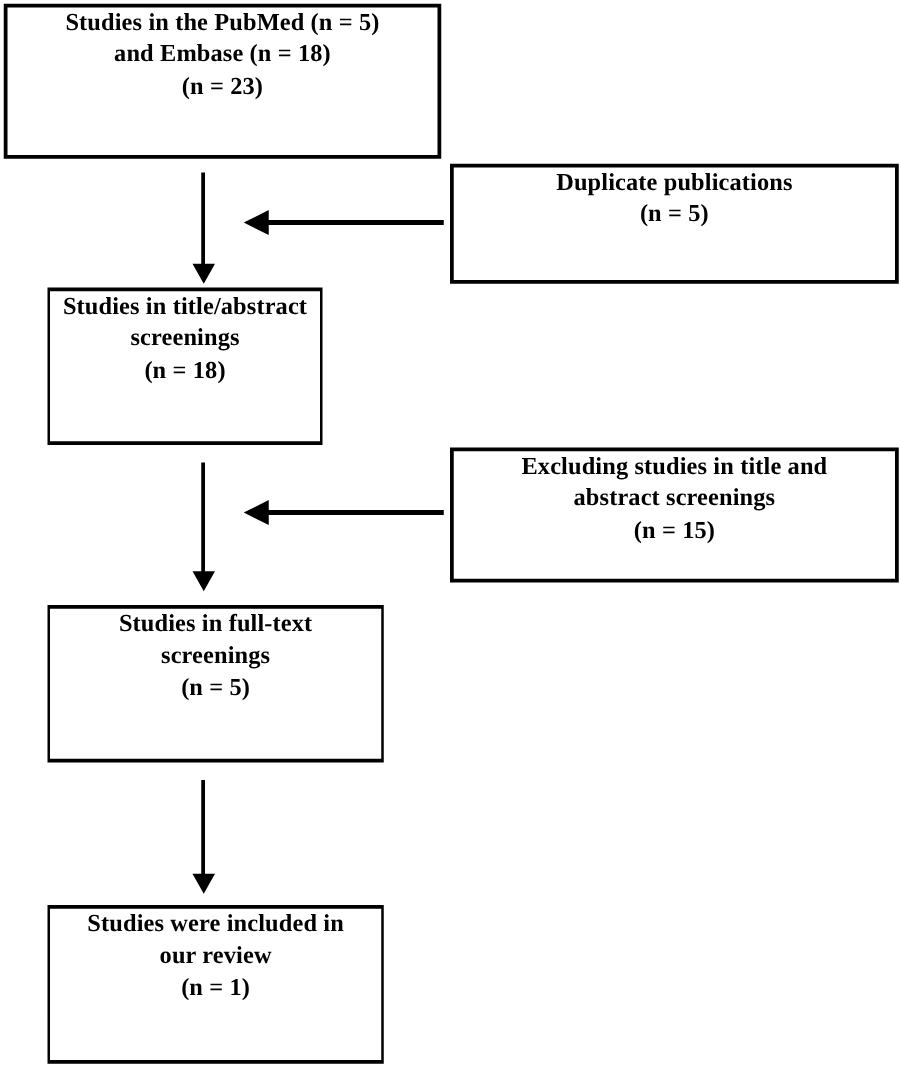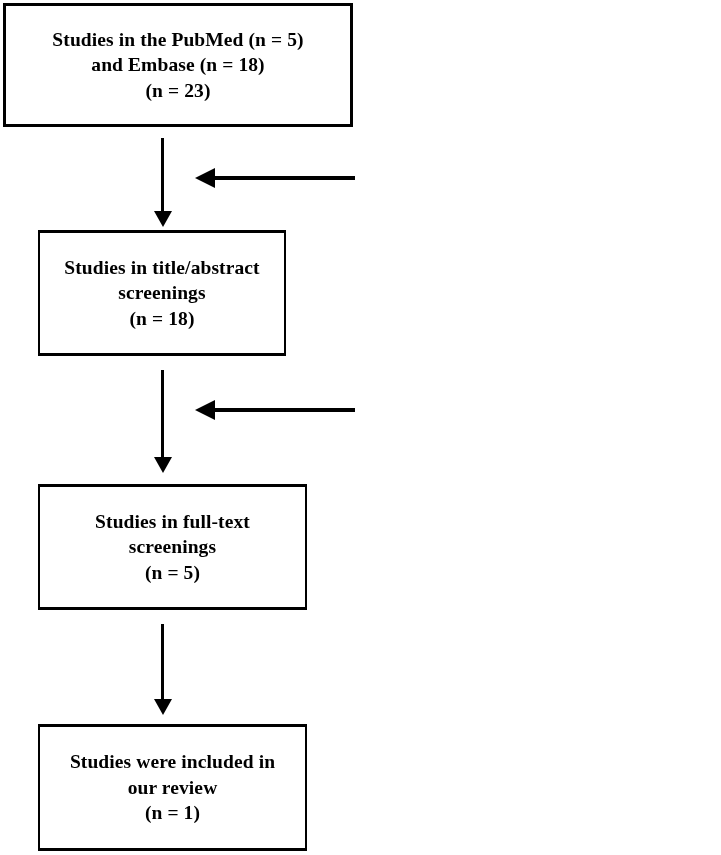--- a/index.html
+++ b/index.html
@@ -17,21 +17,21 @@
     height: 855px;
     background: #ffffff;
     overflow: hidden;
   }
   .flow-box {
     position: absolute;
     box-sizing: border-box;
     background: #ffffff;
     border: 3px solid #000000;
     display: flex;
-    align-items: center;
+    align-items: flex-start;
     justify-content: center;
     text-align: center;
   }
   .flow-box .box-text {
     font-family: "Liberation Serif", "DejaVu Serif", serif;
     font-weight: bold;
     font-size: 19.5px;
     line-height: 1.30;
     color: #000000;
     letter-spacing: 0.1px;
@@ -75,27 +75,36 @@
 <body>
 
 <div id="diagram-canvas">
 
   <div class="flow-box" style="left:3px; top:3px; width:350px; height:124px;">
     <span class="box-text">Studies in the PubMed (n = 5)
 and Embase (n = 18)
 (n = 23)</span>
   </div>
 
+  <div class="flow-box" style="left:360px; top:131px; width:359px; height:96px;">
+    <span class="box-text">Duplicate publications
+(n = 5)</span>
+  </div>
 
-  <div class="flow-box box-thin-sides" style="left:38px; top:230px; width:248px; height:126px;">
+  <div class="flow-box box-thin-sides" style="left:38px; top:230px; width:220px; height:126px;">
     <span class="box-text">Studies in title/abstract
 screenings
 (n = 18)</span>
   </div>
 
+  <div class="flow-box" style="left:360px; top:358px; width:359px; height:108px;">
+    <span class="box-text">Excluding studies in title and
+abstract screenings
+(n = 15)</span>
+  </div>
 
   <div class="flow-box box-thin-sides" style="left:38px; top:484px; width:269px; height:126px;">
     <span class="box-text">Studies in full-text
 screenings
 (n = 5)</span>
   </div>
 
   <div class="flow-box box-thin-sides" style="left:38px; top:724px; width:269px; height:127px;">
     <span class="box-text">Studies were included in
 our review

